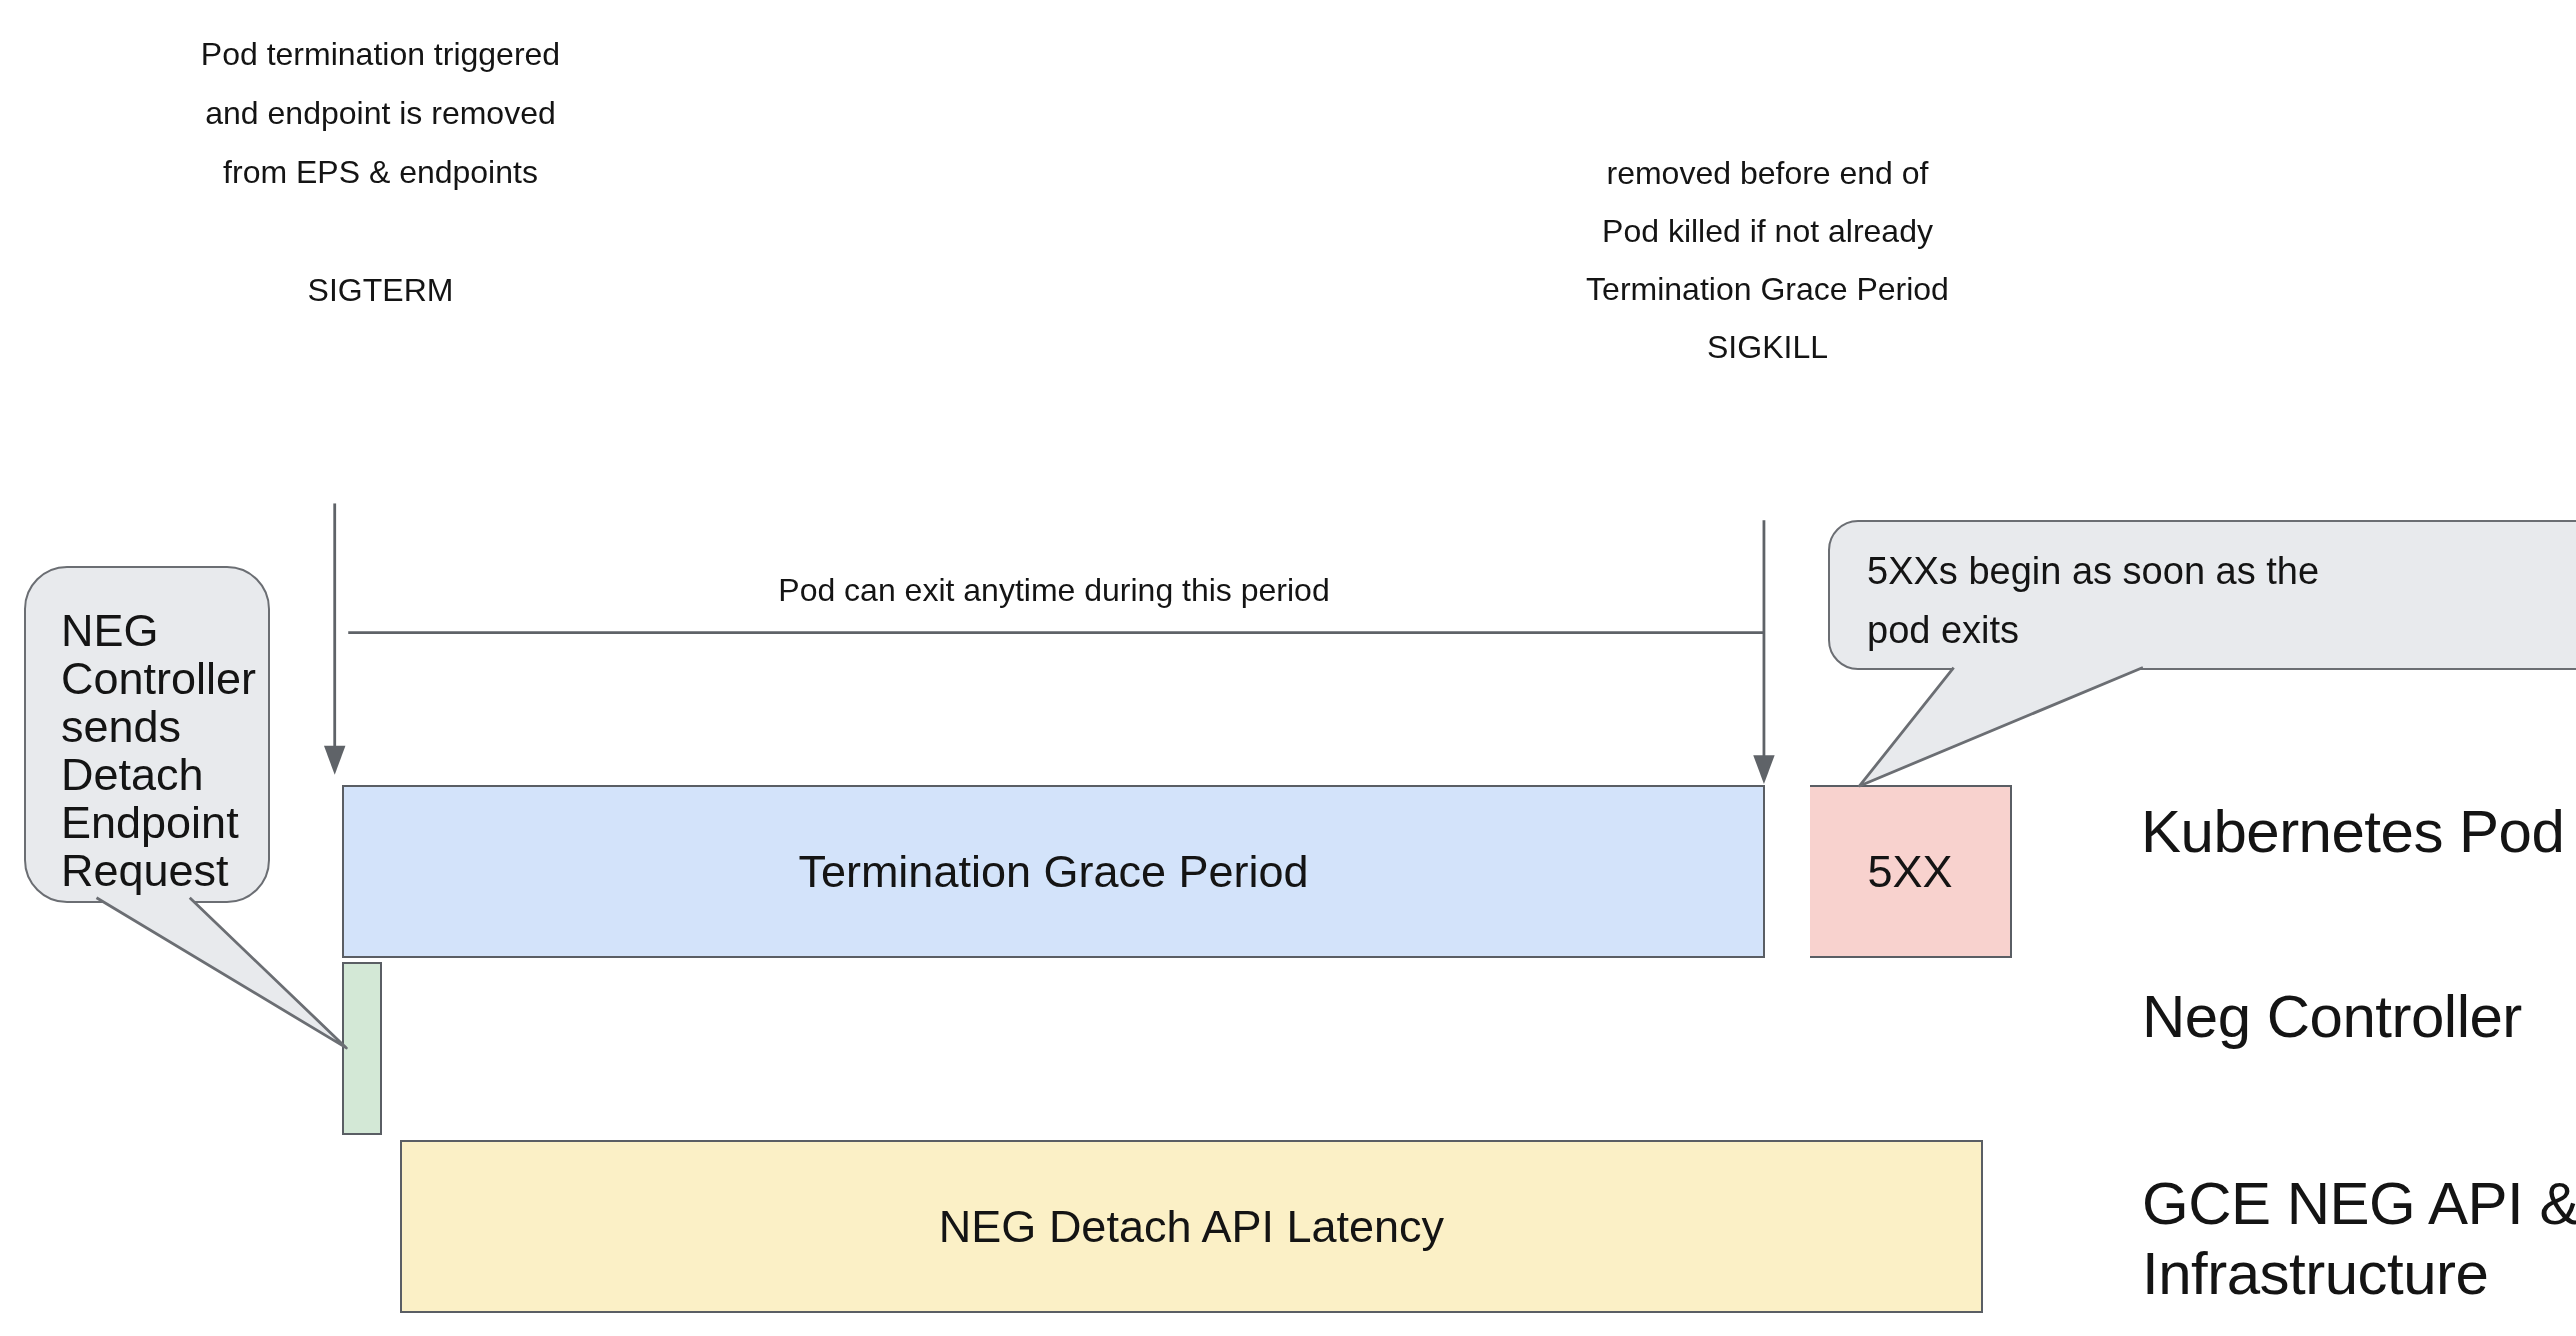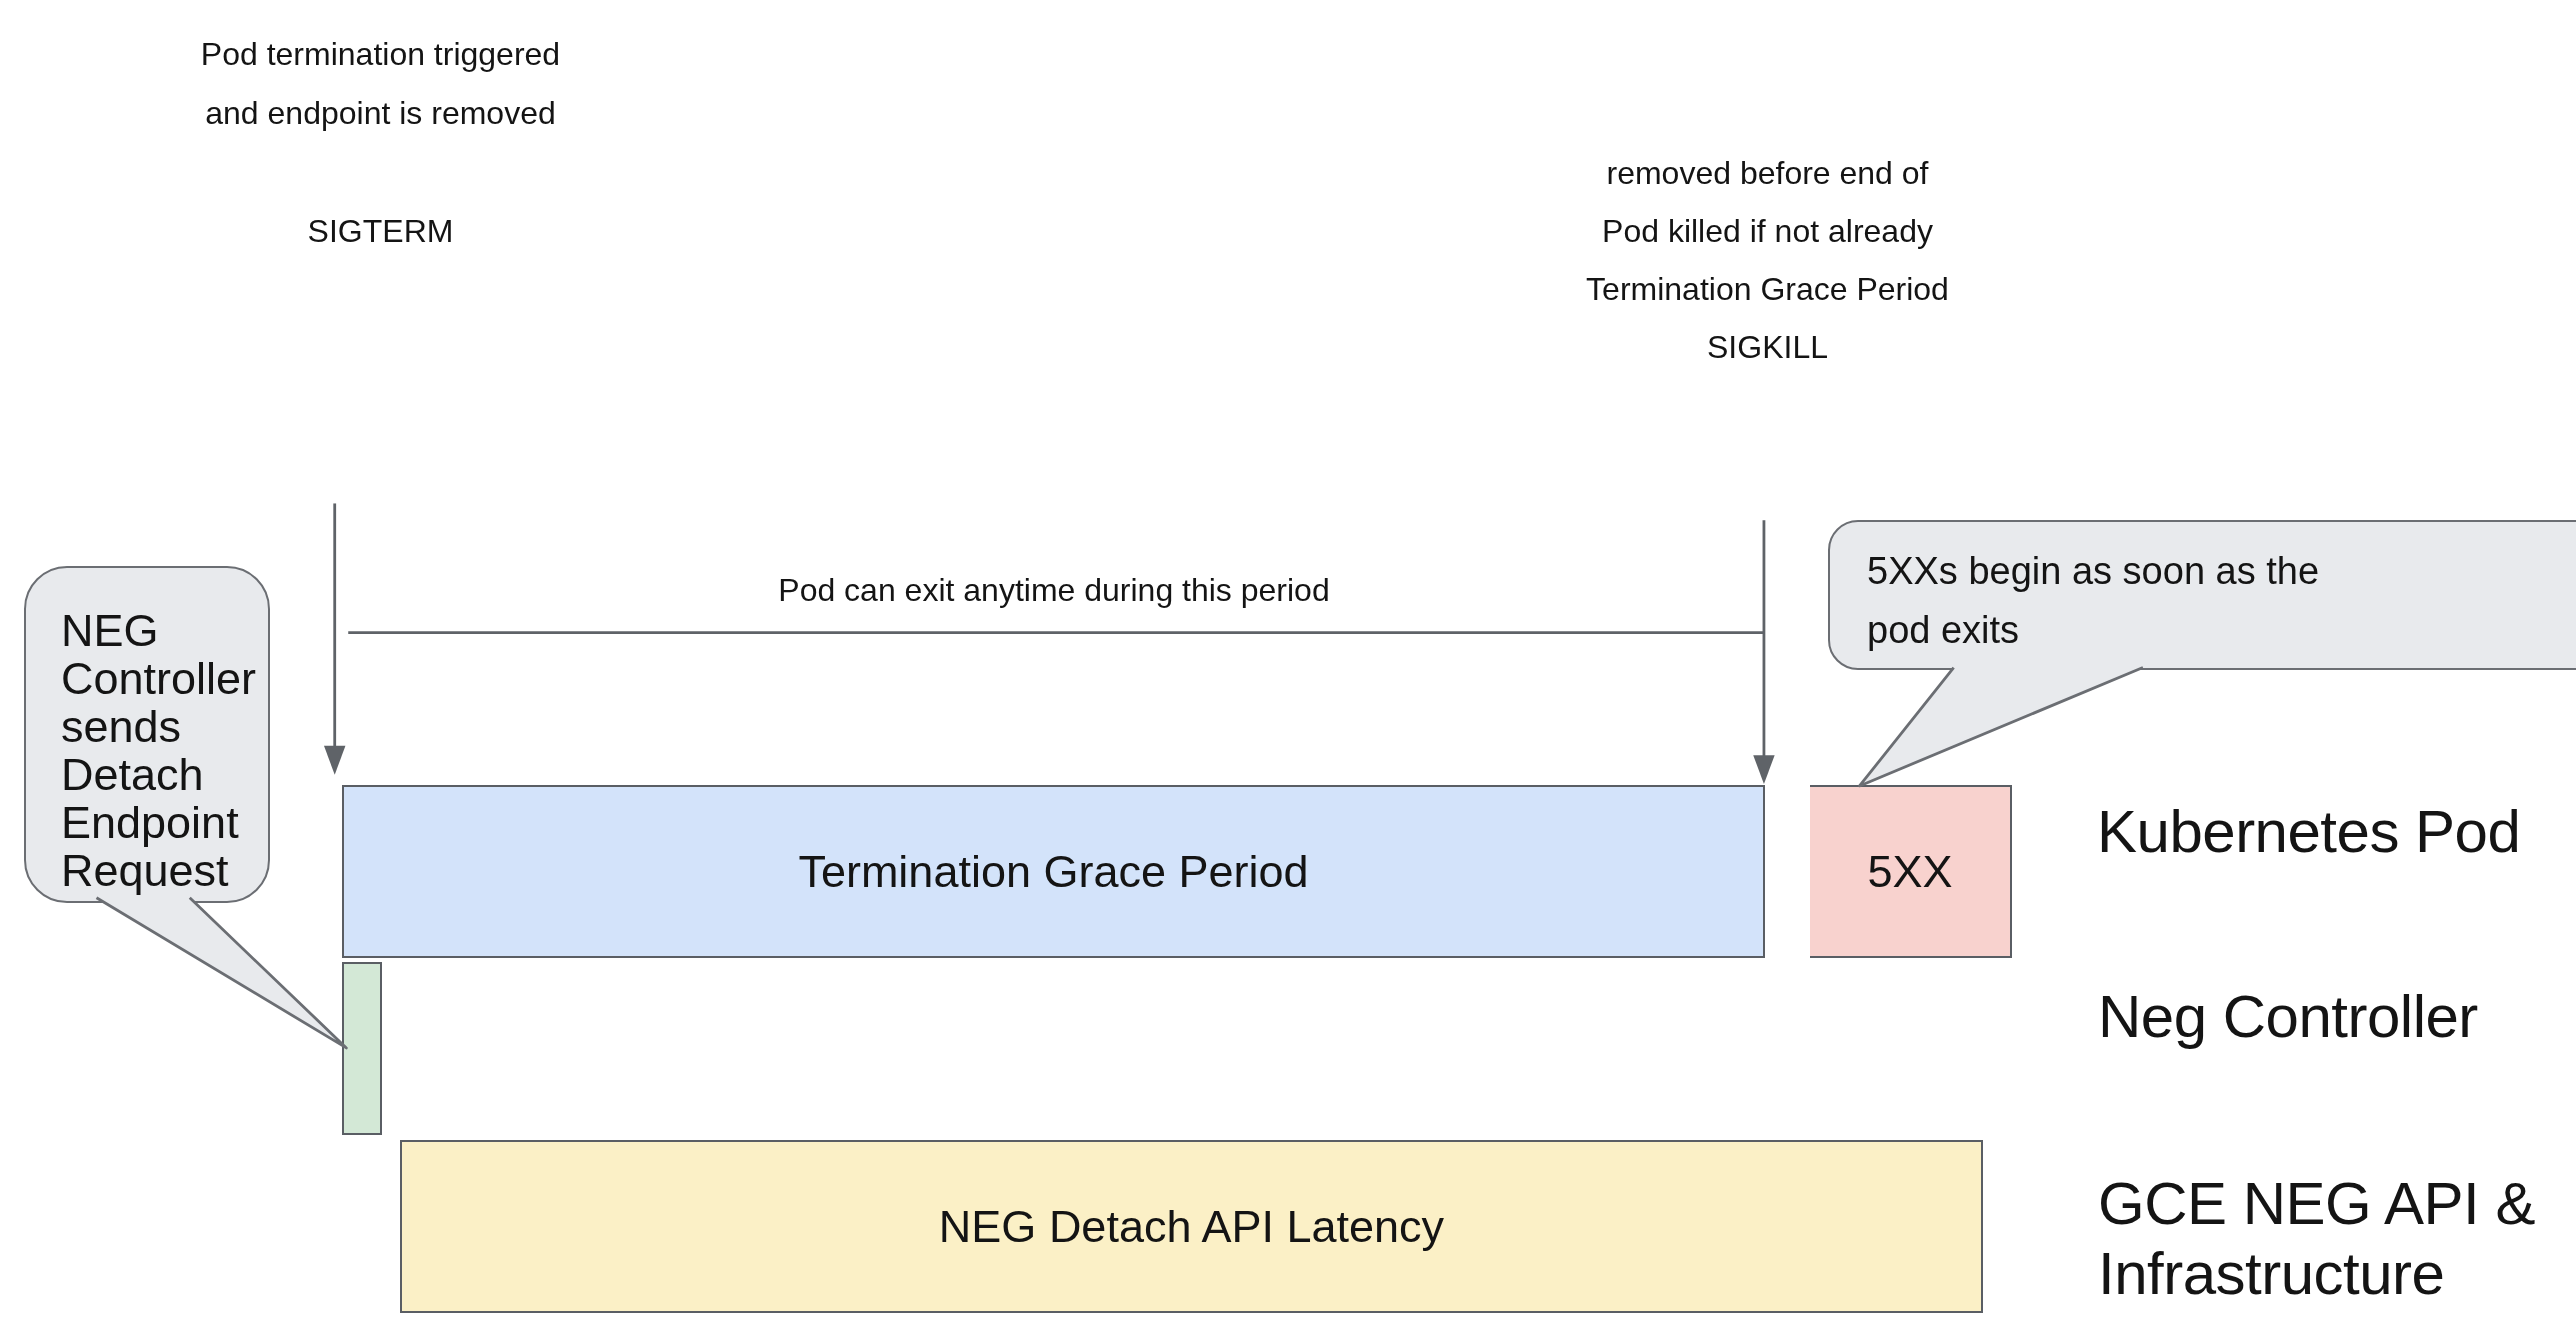--- a/index.html
+++ b/index.html
@@ -64,40 +64,42 @@
     padding: 19.6px 0 0 37px;
     font-size: 38px; line-height: 59px;
   }
   .row-label {
     position: absolute;
     font-size: 60px;
     line-height: 60px;
     color: var(--text);
     white-space: nowrap;
     letter-spacing: -0.5px;
+    margin-left: 44px;
   }
   .row-label.two-line { line-height: 70px; }
   .overlay {
     position: absolute;
     left: 0; top: 0;
     width: 2576px; height: 1336px;
     pointer-events: none;
   }
   .overlay .shaft  { stroke: var(--arrow); stroke-width: 3px; fill: none; }
   .overlay .head   { fill: var(--arrow); stroke: none; }
   .overlay .tail   { fill: var(--bubble-fill); stroke: var(--bubble-border); stroke-width: 3px; stroke-linejoin: round; }
 </style>
 </head>
 <body>
 
 <div class="canvas">
 
   <div class="note" style="left:56px; top:25px; width:649px;">
     <div>Pod termination triggered</div>
     <div>and endpoint is removed</div>
+    <div>from EPS &amp; endpoints</div>
     <div class="gap"></div>
     <div>SIGTERM</div>
   </div>
 
   <div class="note" style="left:1441px; top:144px; width:653px; line-height:58px;">
     <div>removed before end of</div>
     <div>Pod killed if not already</div>
     <div>Termination Grace Period</div>
     <div>SIGKILL</div>
   </div>

